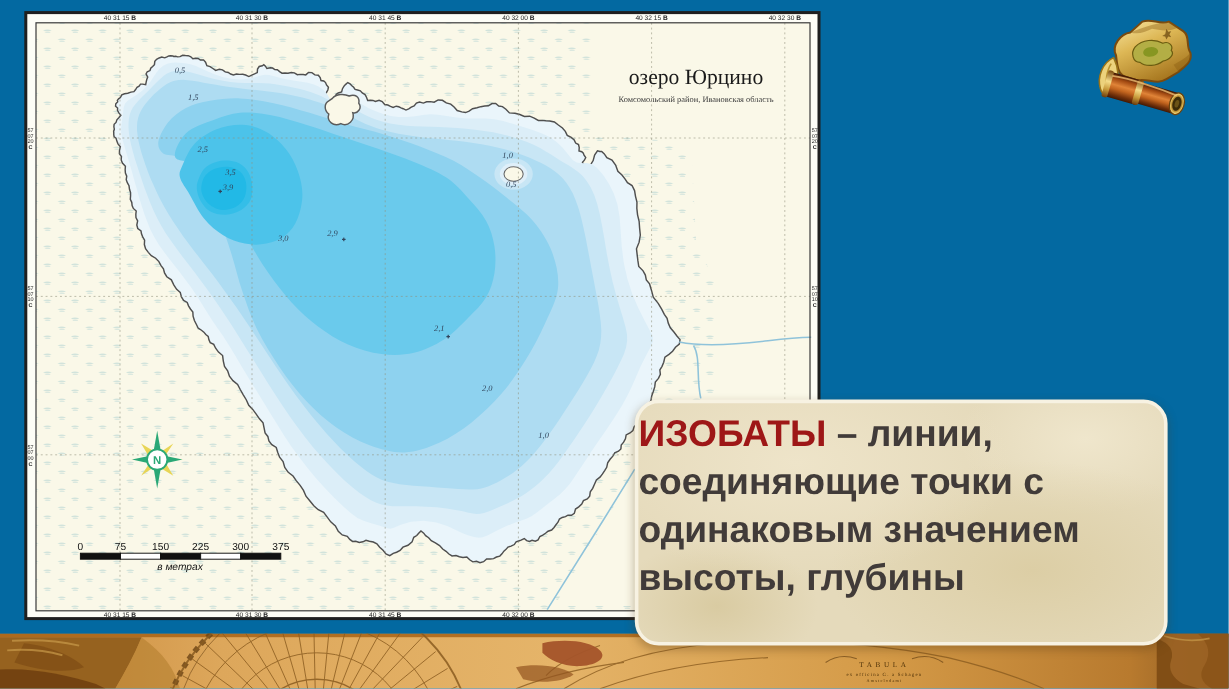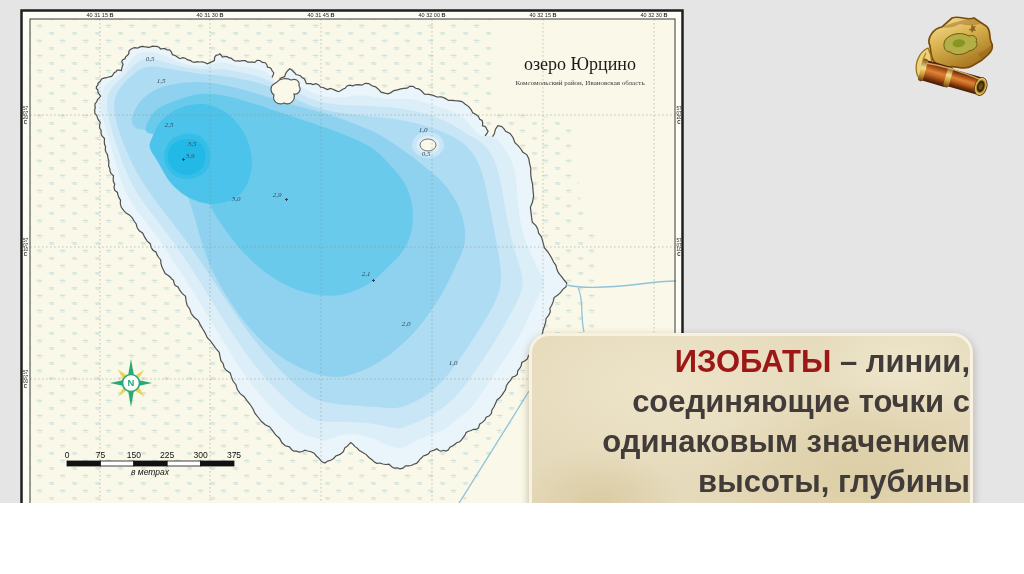--- a/index.html
+++ b/index.html
@@ -1,25 +1,25 @@
 <!DOCTYPE html>
 <html><head>
 <meta charset="utf-8">
 <style>
   html,body{margin:0;padding:0;background:#fff;}
-  #page{position:relative;width:1024px;height:503px;overflow:hidden;background:#e5e5e5;font-family:"Liberation Sans",sans-serif;}
+  #page{position:relative;width:1024px;height:574px;overflow:hidden;background:#0369a1;font-family:"Liberation Sans",sans-serif;}
   #tbox{position:absolute;left:529px;top:333px;width:444px;height:205px;border-radius:20px;
     background:radial-gradient(ellipse 300px 160px at 30% 25%, #eee4c9 0%, rgba(238,228,201,0) 60%),
                radial-gradient(ellipse 260px 140px at 75% 70%, #dccea5 0%, rgba(220,206,165,0) 65%),
                radial-gradient(ellipse 120px 80px at 15% 85%, #d9cba2 0%, rgba(217,203,162,0) 70%),
                radial-gradient(ellipse 150px 90px at 85% 15%, #efe6cc 0%, rgba(239,230,204,0) 70%),
                #e5dabb;
     border:3px solid #f7f2e2; box-sizing:border-box;
     box-shadow:0 3px 8px rgba(90,60,20,0.35);}
-  #tbox .txt{width:100%;text-align:right;font-weight:bold;font-size:31px;line-height:40px;color:#413b39;padding-top:6px;}
+  #tbox .txt{width:100%;text-align:left;font-weight:bold;font-size:31px;line-height:40px;color:#413b39;padding-top:6px;}
   #tbox .red{color:#9e1717;}
 </style>
 </head>
 <body>
 <div id="page">
 
 <svg width="1024" height="46" viewBox="0 0 1024 46" style="position:absolute;left:0;top:528px;" xmlns="http://www.w3.org/2000/svg">
 <defs>
 <linearGradient id="amber" x1="0" y1="0" x2="1" y2="0">
  <stop offset="0" stop-color="#c8883a"></stop>

